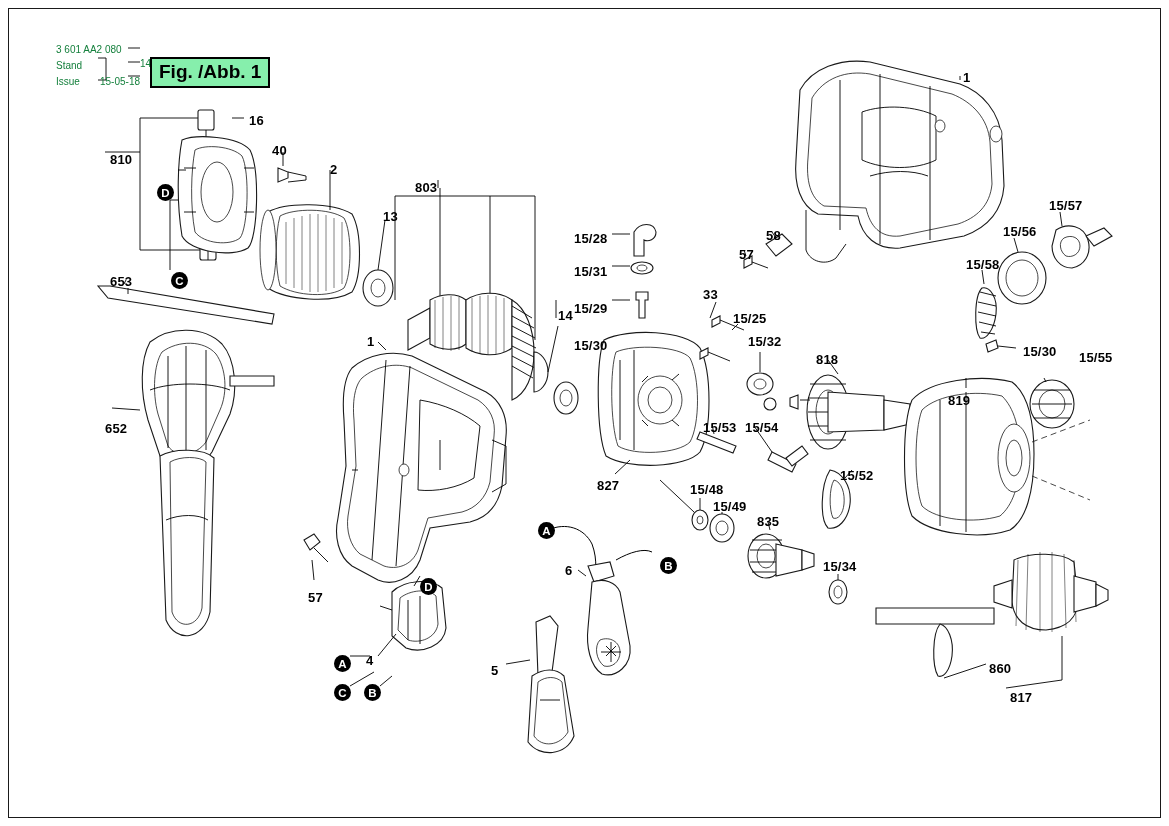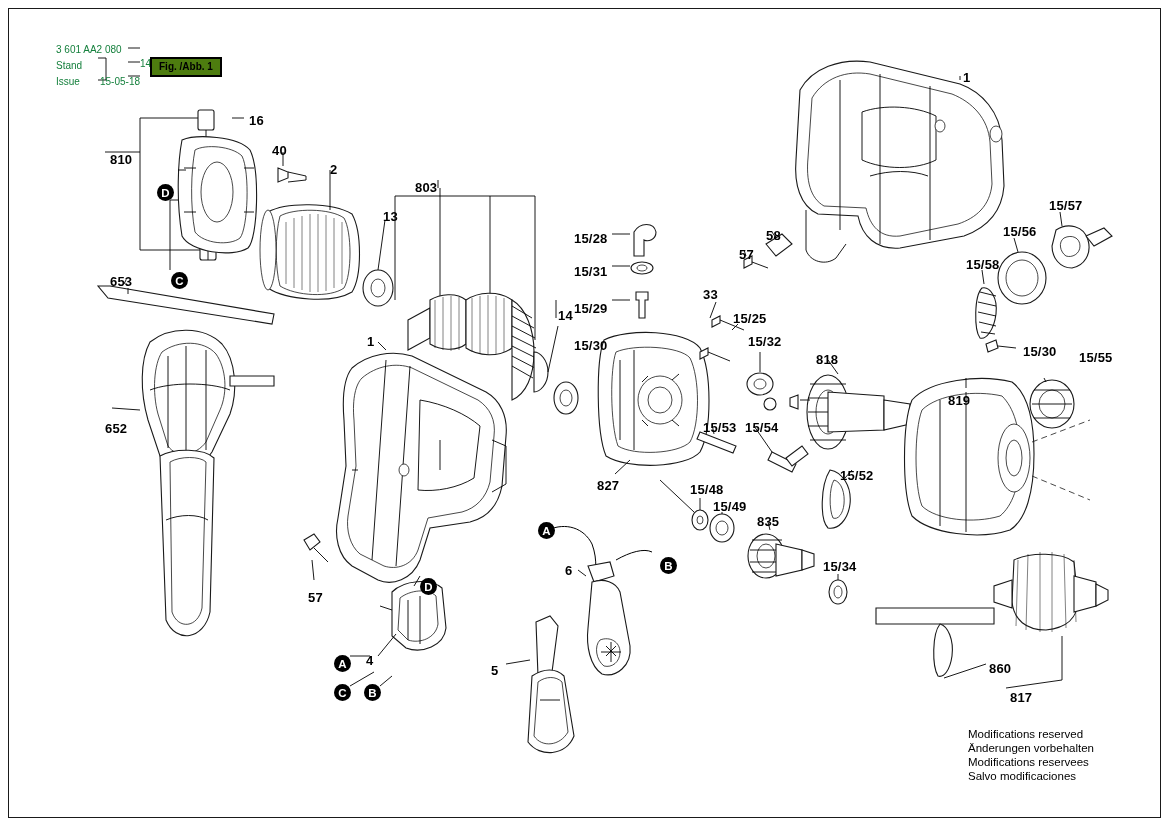--- a/index.html
+++ b/index.html
@@ -1,21 +1,21 @@
 <!DOCTYPE html>
 <html><head>
 <meta charset="utf-8">
 <style>
   html,body{margin:0;padding:0;background:#ffffff;}
   body{font-family:"Liberation Sans",sans-serif;}
   #page{position:relative;width:1169px;height:826px;background:#ffffff;overflow:hidden;}
   #frame{position:absolute;left:8px;top:8px;width:1153px;height:810px;border:1px solid #1a1a1a;box-sizing:border-box;}
   .lbl{position:absolute;font-size:13px;font-weight:bold;color:#000;white-space:nowrap;letter-spacing:0.2px;}
   .meta{position:absolute;font-size:10px;color:#15803d;white-space:nowrap;}
-  .figbox{position:absolute;border:2px solid #000;background:#4d7c0f;padding:2px 7px 3px 7px;font-size:10px;font-weight:bold;}
+  .figbox{position:absolute;border:2px solid #000;background:#86efac;padding:2px 7px 3px 7px;font-size:19px;font-weight:bold;}
   .torque{position:absolute;font-size:11.5px;color:#000;line-height:14.5px;white-space:pre;}
   .modnote{position:absolute;font-size:11.5px;color:#000;line-height:14px;white-space:pre;text-align:left;}
   .circ{position:absolute;width:17px;height:17px;border-radius:50%;background:#000;color:#fff;font-size:11.5px;font-weight:bold;
         display:flex;align-items:center;justify-content:center;}
   svg.art{position:absolute;left:0;top:0;width:1169px;height:826px;pointer-events:none;}
   .ln{stroke:#000;stroke-width:1;fill:none;}
   .thin{stroke:#000;stroke-width:0.9;fill:none;}
   .part{fill:#ffffff;stroke:#1a1a1a;stroke-width:1.1;}
   .partl{fill:#ffffff;stroke:#1a1a1a;stroke-width:0.8;}
   .hatch{fill:none;stroke:#1a1a1a;stroke-width:0.55;}
@@ -252,24 +252,20 @@
   </svg>
 
   <div class="meta" style="left:56px;top:44px;">3 601 AA2 080</div>
   <div class="meta" style="left:56px;top:60px;">Stand</div>
   <div class="meta" style="left:56px;top:76px;">Issue</div>
   <div class="meta" style="left:100px;top:58px;margin-left:40px;">14-10</div>
   <div class="meta" style="left:100px;top:76px;">15-05-18</div>
   <div class="figbox" style="left:150px;top:57px;">Fig. /Abb. 1</div>
 
 
-  <div class="modnote" style="left:968px;top:727px;">Modifications reserved
-Änderungen vorbehalten
-Modifications reservees
-Salvo modificaciones</div>
 
   <div id="callout-layer">
       <div class="lbl" style="left: 963px; top: 70px;">1</div>
       <div class="lbl" style="left: 249px; top: 113px;">16</div>
       <div class="lbl" style="left: 110px; top: 152px;">810</div>
       <div class="lbl" style="left: 272px; top: 143px;">40</div>
       <div class="lbl" style="left: 330px; top: 162px;">2</div>
       <div class="lbl" style="left: 415px; top: 180px;">803</div>
       <div class="lbl" style="left: 383px; top: 209px;">13</div>
       <div class="lbl" style="left: 558px; top: 308px;">14</div>

